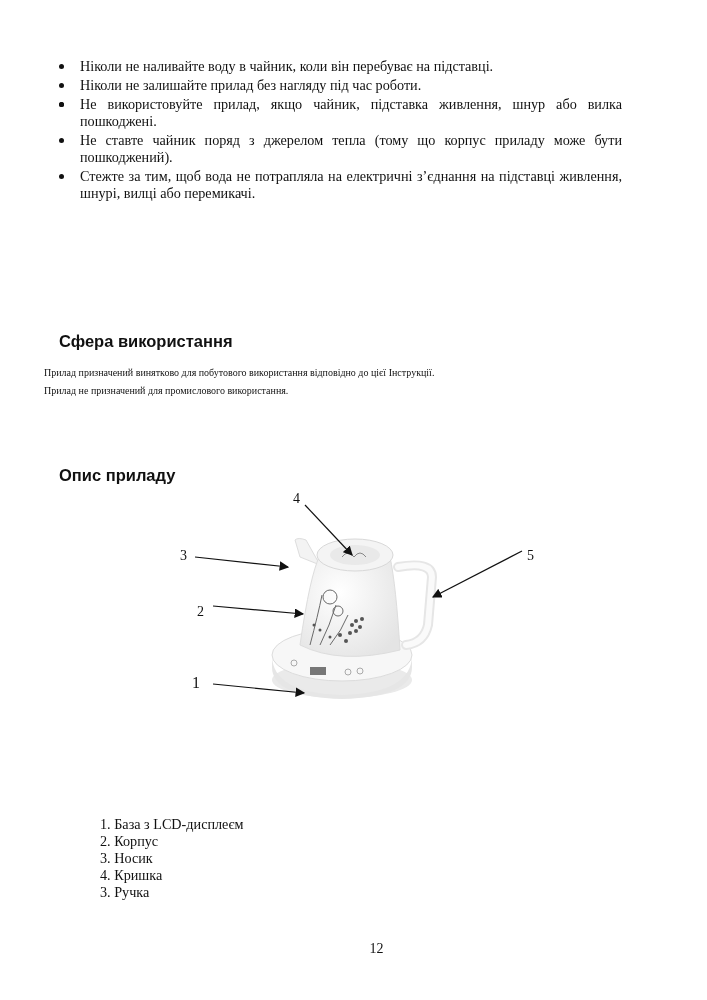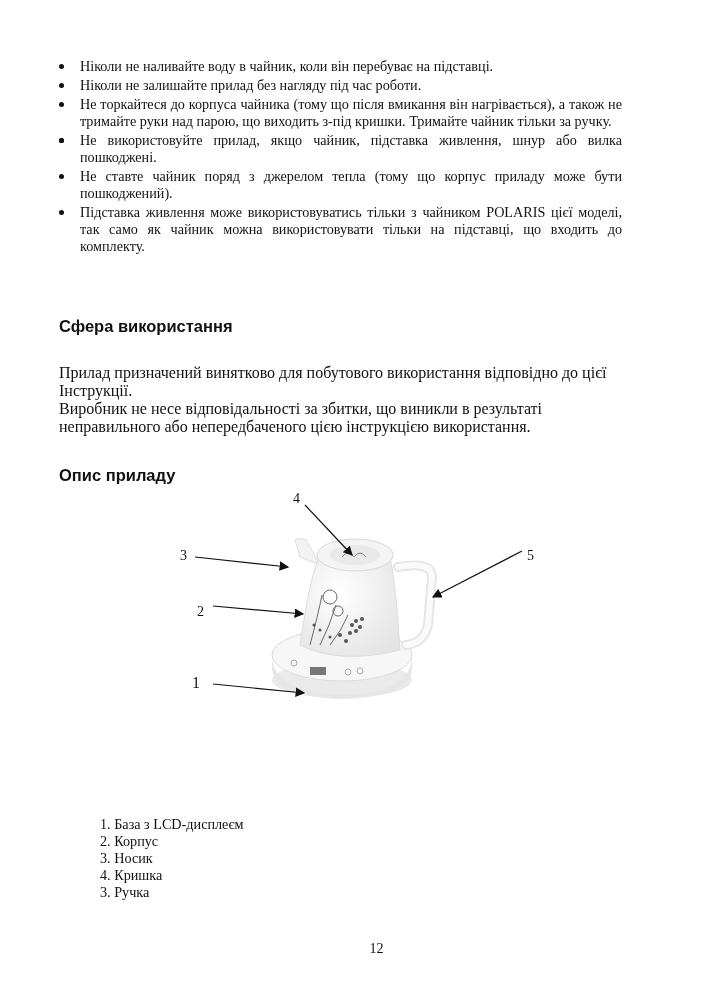--- a/index.html
+++ b/index.html
@@ -3,45 +3,44 @@
   <meta charset="utf-8">
   <style>
     html, body { margin: 0; padding: 0; background: #ffffff; }
     body { width: 707px; height: 1000px; position: relative; overflow: hidden; color: #111; }
     .serif { font-family: "Liberation Serif", "DejaVu Serif", serif; }
     .sans { font-family: "Liberation Sans", "DejaVu Sans", sans-serif; }
     .bullets { position: absolute; left: 56px; top: 58px; width: 566px; margin: 0; padding: 0; list-style: none; font-size: 14.2px; line-height: 17px; font-family: Liberation Serif, serif; }
     .bullets li { position: relative; padding-left: 24px; margin-bottom: 2px; text-align: justify; }
     .bullets li .dot { position: absolute; left: 3px; top: 6px; width: 5px; height: 5px; background: #111; border-radius: 50%; }
     h2 { position: absolute; left: 59px; margin: 0; font-size: 16.5px; font-weight: bold; }
-    .para { position: absolute; left: 59px; top: 364px; width: 580px; font-size: 16px; line-height: 18px; }
+    .para { position: absolute; left: 44px; top: 364px; width: 580px; font-size: 10px; line-height: 18px; }
     .para p { margin: 0; }
     .figure { position: absolute; left: 170px; top: 485px; width: 380px; height: 230px; }
     .callout { position: absolute; font-size: 14px; }
     .parts { position: absolute; left: 88px; top: 804px; font-size: 14.2px; line-height: 17px; margin: 12px; padding: 0; list-style: none; }
     .page-number { position: absolute; left: 0; width: 707px; top: 941px; text-align: center; font-size: 14px; margin-left: 23px; }
   </style>
 </head>
 <body>
 
 <ul class="bullets serif">
   <li><span class="dot"></span><span>Ніколи не наливайте воду в чайник, коли він перебуває на підставці.</span></li>
   <li><span class="dot"></span><span>Ніколи не залишайте прилад без нагляду під час роботи.</span></li>
-  <li><span class="dot"></span><span>Не торкайтеся до корпуса чайника (тому що після вмикання він нагрівається), а також не тримайте руки над парою, що виходить з-під кришки. Тримайте чайник тільки за ручку.</span></li>
   <li><span class="dot"></span></li>
   <li><span class="dot"></span><span>Не використовуйте прилад, якщо чайник, підставка живлення, шнур або вилка пошкоджені.</span></li>
   <li><span class="dot"></span><span>Не ставте чайник поряд з джерелом тепла (тому що корпус приладу може бути пошкоджений).</span></li>
-  <li><span class="dot"></span><span>Підставка живлення може використовуватись тільки з чайником POLARIS цієї моделі, так само як чайник можна використовувати тільки на підставці, що входить до комплекту.</span></li>
+  <li><span class="dot"></span><span>Стежте за тим, щоб вода не потрапляла на електричні з’єднання на підставці живлення, шнурі, вилці або перемикачі.</span></li>
 </ul>
 
-<h2 class="sans" style="top:317px;">Сфера використання</h2>
+<h2 class="sans" style="top:332px;">Сфера використання</h2>
 
 <div class="para serif">
   <p>Прилад призначений винятково для побутового використання відповідно до цієї Інструкції.</p>
-  <p style="width:560px;">Виробник не несе відповідальності за збитки, що виникли в результаті неправильного або непередбаченого цією інструкцією використання.</p>
+  <p>Прилад не призначений для промислового використання.</p>
 </div>
 
 <h2 class="sans" style="top:466px;text-align:right;">Опис приладу</h2>
 
 <div class="figure">
   <svg width="380" height="230" viewBox="0 0 380 230">
     <defs>
       <marker id="arr" markerWidth="8" markerHeight="8" refX="7" refY="4" orient="auto">
         <path d="M0,0 L8,4 L0,8 z" fill="#111"></path>
       </marker>

